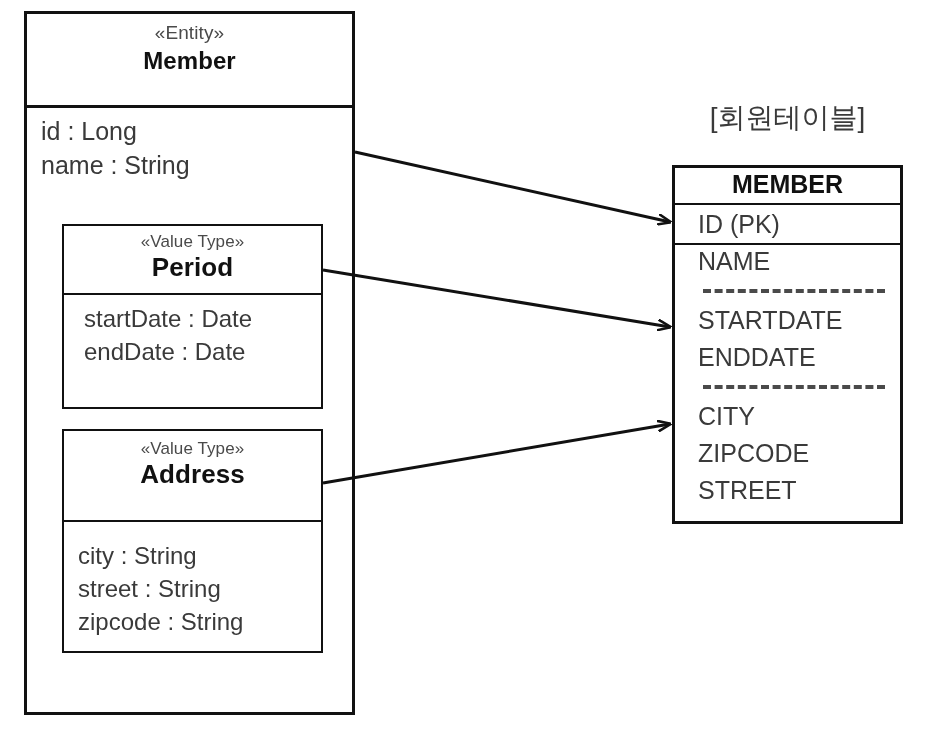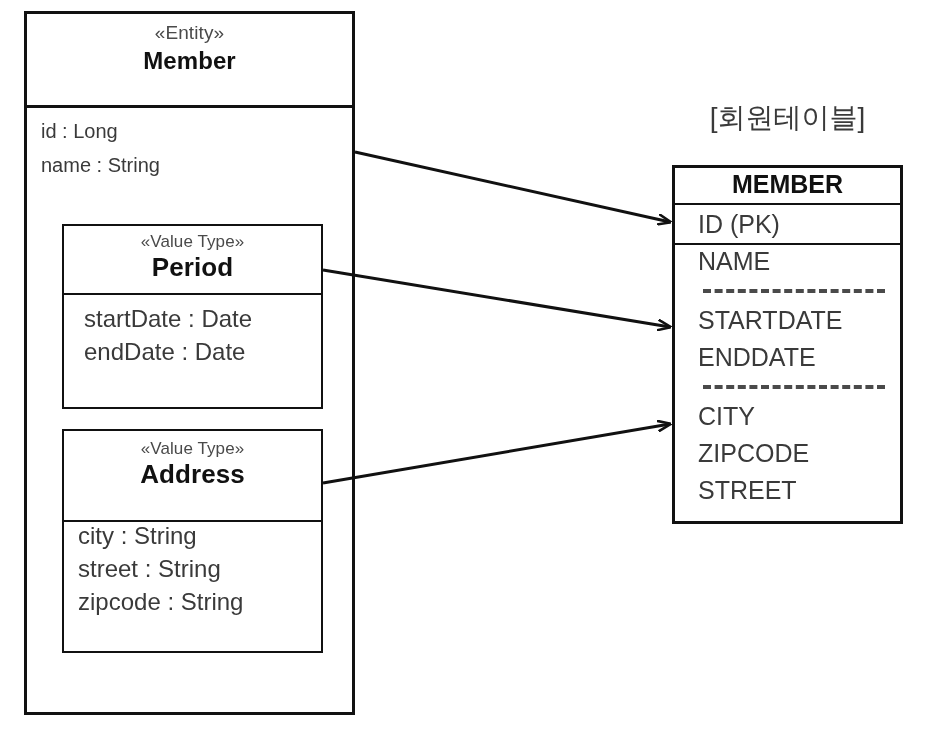--- a/index.html
+++ b/index.html
@@ -64,21 +64,21 @@
   .uml-divider.thin { border-top-width: 2px; }
 
   .uml-attrs {
     position: absolute;
     left: 0;
     right: 0;
     padding-left: 14px;
     box-sizing: border-box;
   }
   .uml-attrs .attr {
-    font-size: 20px;
+    font-size: 25px;
     line-height: 34px;
     color: #3a3a3a;
     font-weight: 400;
     white-space: nowrap;
   }
 
   
   #member-entity {
     left: 24px;
     top: 11px;
@@ -107,21 +107,21 @@
   #address-vt {
     left: 62px;
     top: 429px;
     width: 261px;
     height: 224px;
   }
   #address-vt .uml-header { height: 89px; padding-top: 6px; }
   #address-vt .uml-header .stereotype { font-size: 17px; line-height: 23px; }
   #address-vt .uml-header .typename { font-size: 26px; line-height: 28px; }
   #address-vt .uml-divider { top: 89px; }
-  #address-vt .uml-attrs { top: 88px; padding-left: 14px; }
+  #address-vt .uml-attrs { top: 108px; padding-left: 14px; }
   #address-vt .uml-attrs .attr { font-size: 24px; line-height: 33px; }
 
   
   #table-caption {
     position: absolute;
     left: 672px;
     top: 100px;
     width: 231px;
     text-align: center;
     font-size: 28px;

